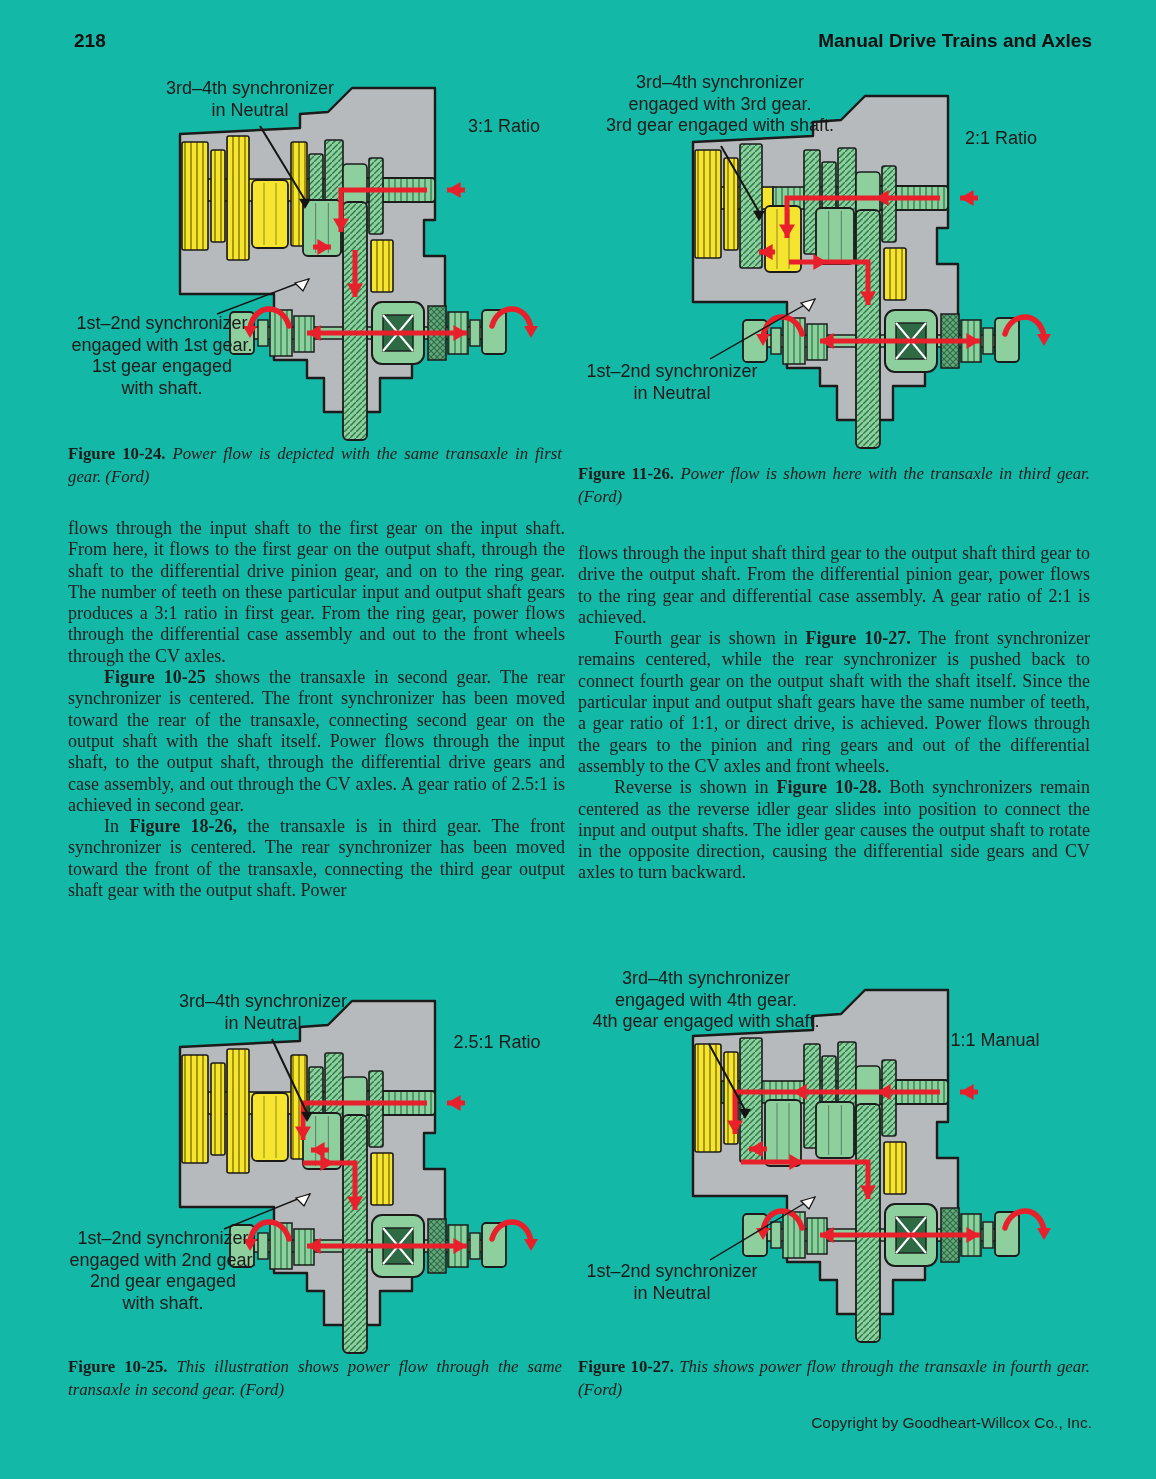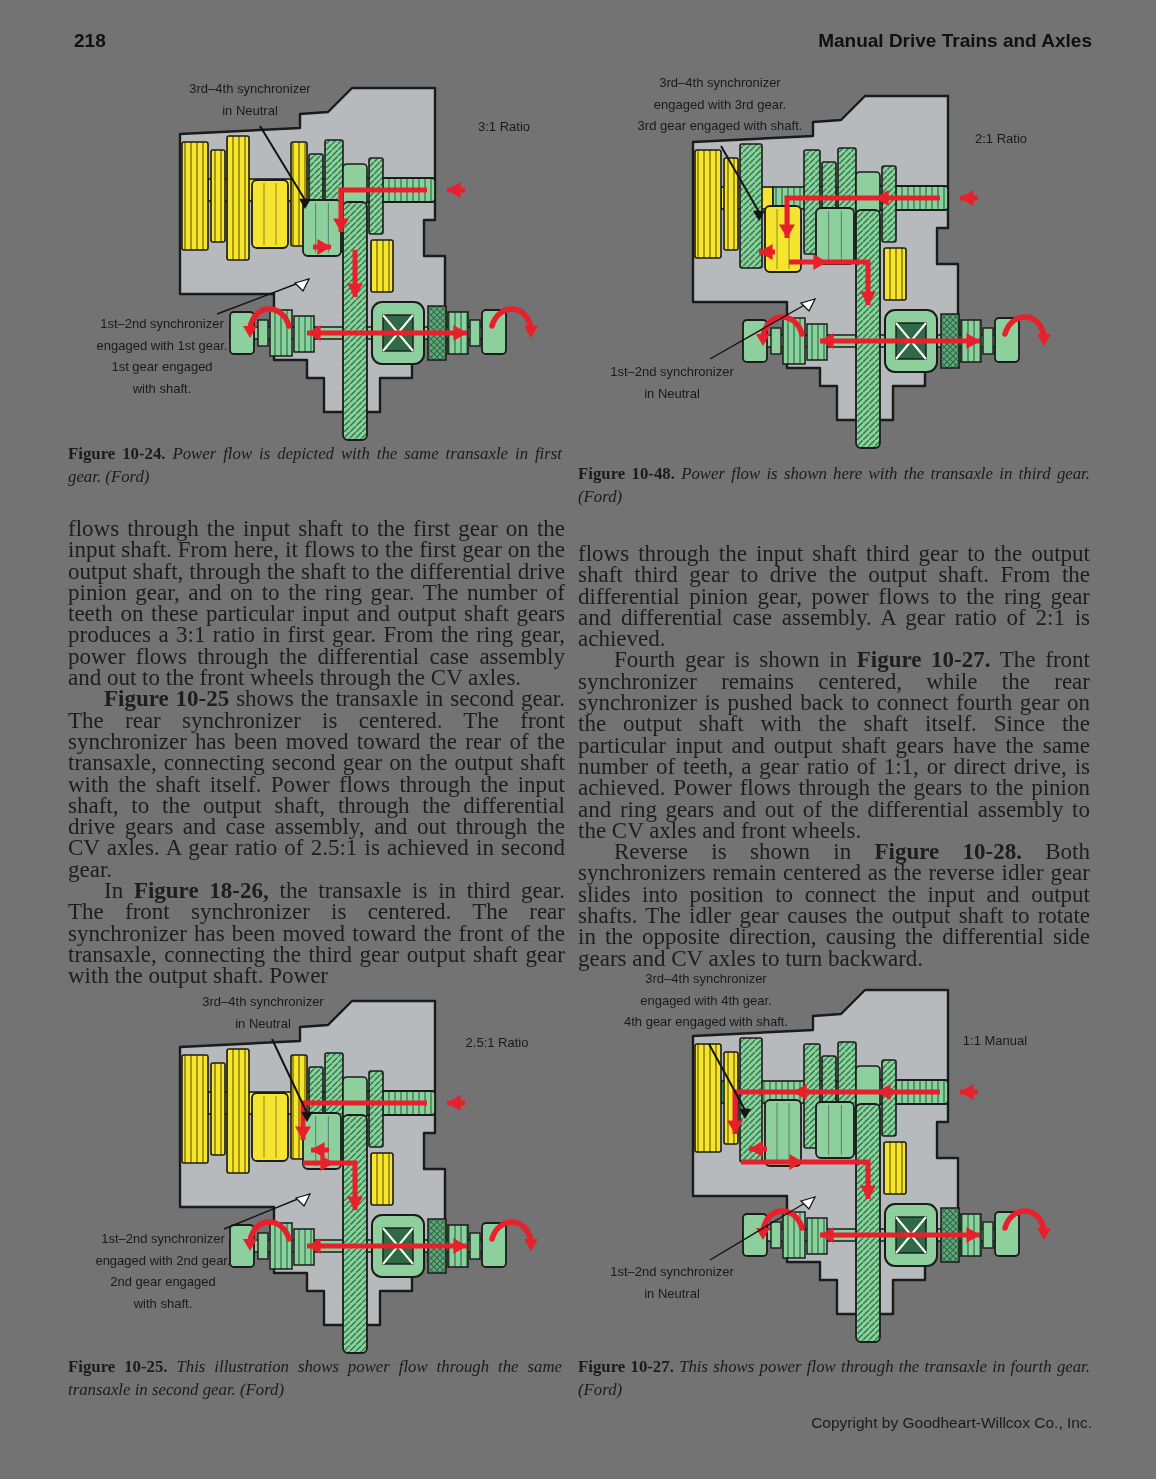--- a/index.html
+++ b/index.html
@@ -1,28 +1,28 @@
 <!DOCTYPE html>
 <html><head>
 <meta charset="utf-8">
 <style>
   html,body{margin:0;padding:0;background:#ffffff;}
-  .page{position:relative;width:1156px;height:1479px;background:#737373;overflow:hidden;
+  .page{position:relative;width:1156px;height:1479px;background:#14b8a6;overflow:hidden;
         font-family:"Liberation Sans",sans-serif;color:#1c1c1c;}
   .hdr-num{position:absolute;left:74px;top:30px;font-weight:bold;font-size:19px;color:#101010;}
   .hdr-title{position:absolute;right:64px;top:30px;font-weight:bold;font-size:19px;color:#101010;}
   .fig{position:absolute;}
   .fig svg{position:absolute;left:0;top:0;overflow:visible;}
   .dlabel{position:absolute;transform:translateX(-50%);text-align:center;
-          font-size:13px;line-height:21.5px;white-space:pre-line;color:#1a1a1a;z-index:5;}
+          font-size:18px;line-height:21.5px;white-space:pre-line;color:#1a1a1a;z-index:5;}
   .dlabel.ratio{white-space:nowrap;}
   .caption{position:absolute;font-size:16.8px;line-height:22.5px;text-align:justify;color:#1b1b1b;font-family:Liberation Serif, serif;}
   .caption b{font-weight:bold;font-style:normal;}
   .caption i{font-style:italic;}
-  .col{position:absolute;font-family:"Liberation Serif",serif;font-size:23px;line-height:21.3px;
+  .col{position:absolute;font-family:"Liberation Serif",serif;font-size:18px;line-height:21.3px;
        text-align:justify;color:#1d1d1d;}
   .col p{margin:0;}
   .col p.indent{text-indent:36px;}
   .copyright{position:absolute;right:64px;top:1414px;font-size:15.5px;color:#1b1b1b;}
   
   #f24{left:62px;top:72px;width:505px;height:374px;}
   #f26{left:575px;top:66px;width:515px;height:396px;}
   #f25{left:62px;top:985px;width:505px;height:374px;}
   #f27{left:575px;top:960px;width:515px;height:396px;}
   #f24 .top{left:188px;top:6px;}   #f24 .ratio{left:442px;top:44px;}  #f24 .bottom{left:100px;top:241px;}
@@ -208,21 +208,21 @@
         <polygon points="240,233 226,237 234,245" fill="#ffffff" stroke="#141414" stroke-width="1.3"></polygon>
       </svg>
     <div class="dlabel top">3rd–4th synchronizer
 engaged with 3rd gear.
 3rd gear engaged with shaft.</div>
     <div class="dlabel ratio">2:1 Ratio</div>
     <div class="dlabel bottom">1st–2nd synchronizer
 in Neutral</div>
   </div>
   <div class="caption" id="c26">
-    <b>Figure 10-48.</b>
+    <b>Figure 11-26.</b>
     <i>Power flow is shown here with the transaxle in third gear. (Ford)</i>
   </div>
 
   <div class="col" id="left-col">
       <p class="body-p"><span>flows through the input shaft to the first gear on the input shaft. From here, it flows to the first gear on the output shaft, through the shaft to the differential drive pinion gear, and on to the ring gear. The number of teeth on these particular input and output shaft gears produces a 3:1 ratio in first gear. From the ring gear, power flows through the differential case assembly and out to the front wheels through the CV axles.</span></p>
       <p class="body-p indent"><b>Figure 10-25</b><span> shows the transaxle in second gear. The rear synchronizer is centered. The front synchronizer has been moved toward the rear of the transaxle, connecting second gear on the output shaft with the shaft itself. Power flows through the input shaft, to the output shaft, through the differential drive gears and case assembly, and out through the CV axles. A gear ratio of 2.5:1 is achieved in second gear.</span></p>
       <p class="body-p indent"><span>In </span><b>Figure 18-26,</b><span> the transaxle is in third gear. The front synchronizer is centered. The rear synchronizer has been moved toward the front of the transaxle, connecting the third gear output shaft gear with the output shaft. Power</span></p>
     </div>
   <div class="col" id="right-col">
       <p class="body-p"><span>flows through the input shaft third gear to the output shaft third gear to drive the output shaft. From the differential pinion gear, power flows to the ring gear and differential case assembly. A gear ratio of 2:1 is achieved.</span></p>

